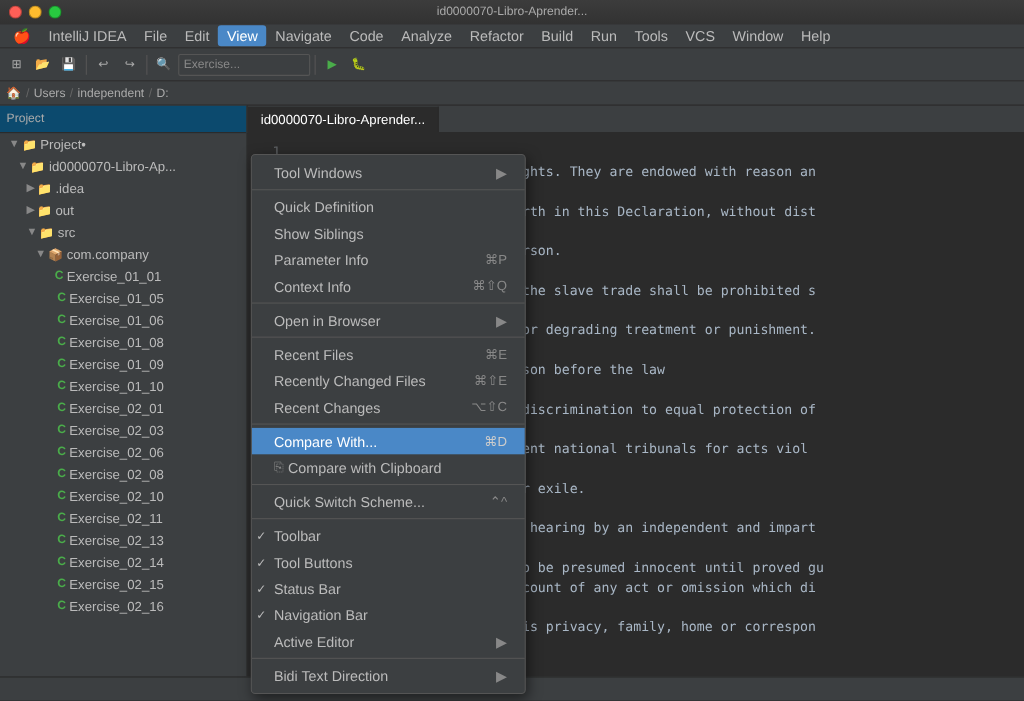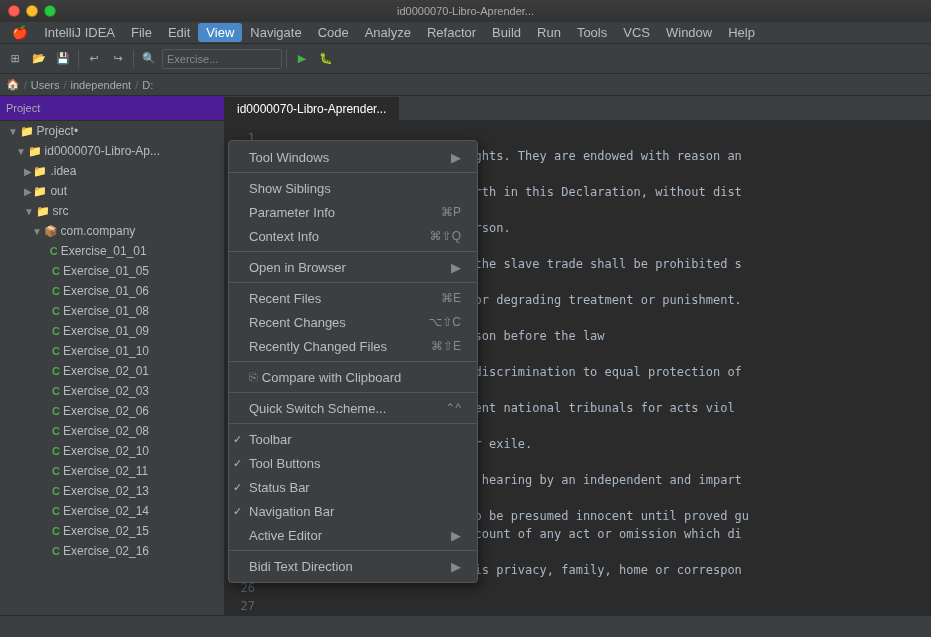--- a/index.html
+++ b/index.html
@@ -107,21 +107,21 @@
     
     .project-panel {
       width: 225px;
       background: #3c3f41;
       border-right: 1px solid #2b2b2b;
       overflow: hidden;
       position: relative;
     }
     .project-panel-header {
       height: 25px;
-      background: #4c1d95;
+      background: #0c4a6e;
       display: flex;
       align-items: center;
       padding: 0 6px;
       border-bottom: 1px solid #2b2b2b;
       font-size: 11px;
       color: #aaa;
     }
     .project-tree {
       overflow-y: auto;
       font-size: 12px;
@@ -514,20 +514,23 @@
     <div class="dropdown-menu">
 
       <div class="menu-section-item">
         <span>Tool Windows</span>
         <span class="arrow">▶</span>
       </div>
 
       <div class="menu-separator"></div>
 
       <div class="menu-section-item">
+        <span>Quick Definition</span>
+      </div>
+      <div class="menu-section-item">
         <span>Show Siblings</span>
       </div>
       <div class="menu-section-item">
         <span>Parameter Info</span>
         <span class="shortcut">⌘P</span>
       </div>
       <div class="menu-section-item">
         <span>Context Info</span>
         <span class="shortcut">⌘⇧Q</span>
       </div>
@@ -539,30 +542,34 @@
         <span class="arrow">▶</span>
       </div>
 
       <div class="menu-separator"></div>
 
       <div class="menu-section-item">
         <span>Recent Files</span>
         <span class="shortcut">⌘E</span>
       </div>
       <div class="menu-section-item">
+        <span>Recently Changed Files</span>
+        <span class="shortcut">⌘⇧E</span>
+      </div>
+      <div class="menu-section-item">
         <span>Recent Changes</span>
         <span class="shortcut">⌥⇧C</span>
       </div>
-      <div class="menu-section-item">
-        <span>Recently Changed Files</span>
-        <span class="shortcut">⌘⇧E</span>
-      </div>
 
       <div class="menu-separator"></div>
 
+      <div class="menu-section-item highlighted">
+        <span>Compare With...</span>
+        <span class="shortcut" style="color:#ccc;">⌘D</span>
+      </div>
       <div class="menu-section-item">
         <span style="margin-right:4px; color:#888; font-size:11px;">⎘</span>
         <span>Compare with Clipboard</span>
       </div>
 
       <div class="menu-separator"></div>
 
       <div class="menu-section-item">
         <span>Quick Switch Scheme...</span>
         <span class="shortcut">⌃^</span>

